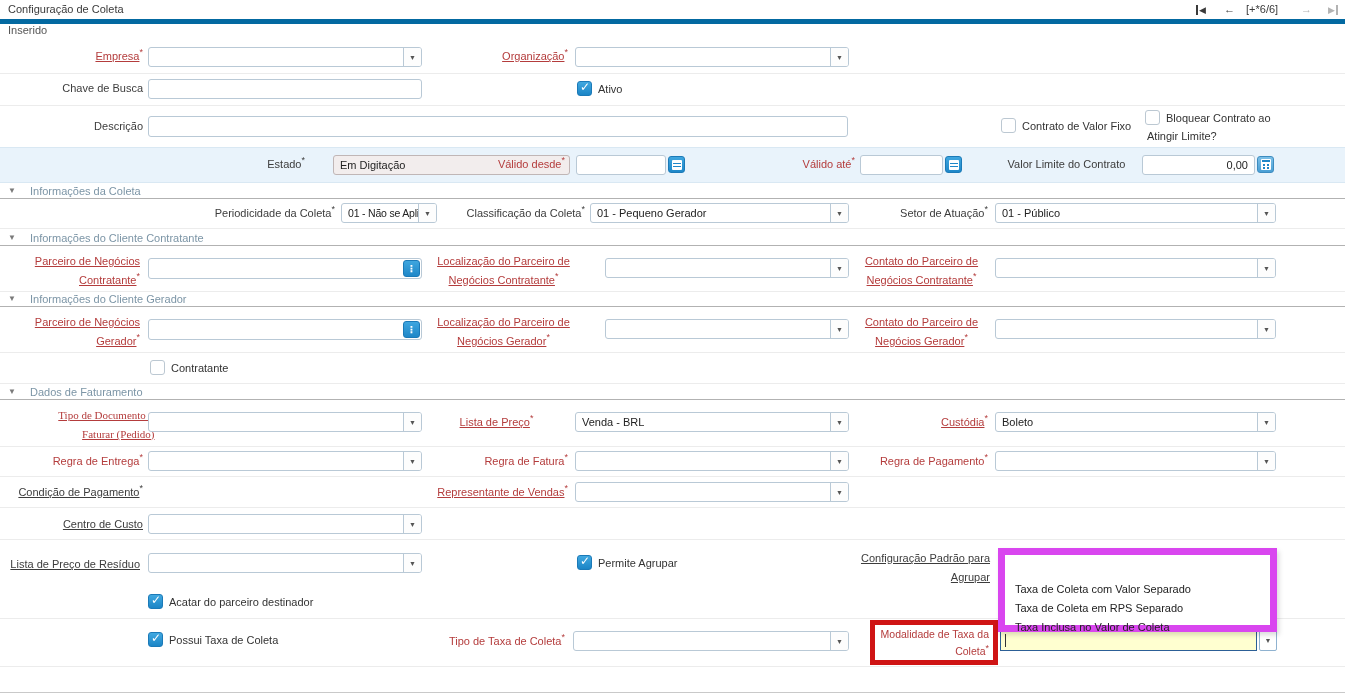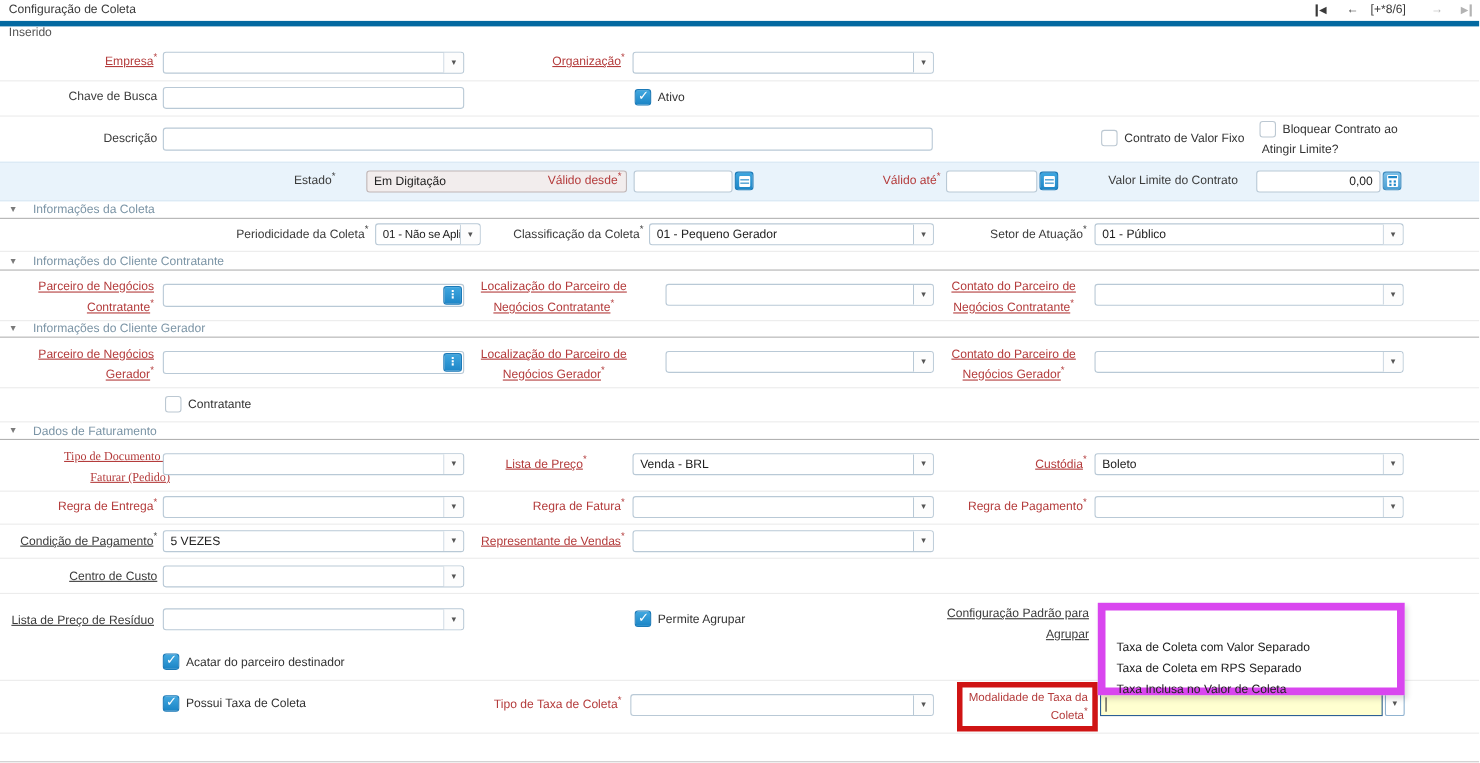--- a/index.html
+++ b/index.html
@@ -67,21 +67,21 @@
 </style>
 </head>
 <body>
 
 <div class="stage">
 
   <div class="topbar">
     <span class="wtitle">Configuração de Coleta</span>
     <span class="navi" style="left:1196px;"><span class="gfirst">◀</span></span>
     <span class="navi" style="left:1224px;"><span>←</span></span>
-    <span class="navi" style="left:1246px;">[+*8/6]</span>
+    <span class="navi" style="left:1246px;">[+*6/6]</span>
     <span class="navi dis" style="left:1301px;"><span>→</span></span>
     <span class="navi dis" style="left:1328px;"><span class="glast">▶</span></span>
   </div>
 
   <div class="status">Inserido</div>
 
   <div class="lbl r u" style="left:0;top:50px;width:143px;"><span>Empresa</span><sup>*</sup></div>
   <div class="combo" style="left:148px;top:47px;width:274px;">
     <span class="cval"></span>
     <span class="cbtn">▼</span>
@@ -260,24 +260,20 @@
     <span class="cbtn">▼</span>
   </div>
   <div class="lbl r" style="left:850px;top:455px;width:138px;"><span>Regra de Pagamento</span><sup>*</sup></div>
   <div class="combo" style="left:995px;top:451px;width:281px;">
     <span class="cval"></span>
     <span class="cbtn">▼</span>
   </div>
   <div class="hr" style="top:476px;"></div>
 
   <div class="lbl u" style="left:0;top:486px;width:143px;"><span>Condição de Pagamento</span><sup>*</sup></div>
-  <div class="combo" style="left:148px;top:482px;width:274px;">
-    <span class="cval">5 VEZES</span>
-    <span class="cbtn">▼</span>
-  </div>
   <div class="lbl r u" style="left:425px;top:486px;width:143px;"><span>Representante de Vendas</span><sup>*</sup></div>
   <div class="combo" style="left:575px;top:482px;width:274px;">
     <span class="cval"></span>
     <span class="cbtn">▼</span>
   </div>
   <div class="hr" style="top:507px;"></div>
 
   <div class="lbl u" style="left:0;top:518px;width:143px;"><span>Centro de Custo</span></div>
   <div class="combo" style="left:148px;top:514px;width:274px;">
     <span class="cval"></span>

